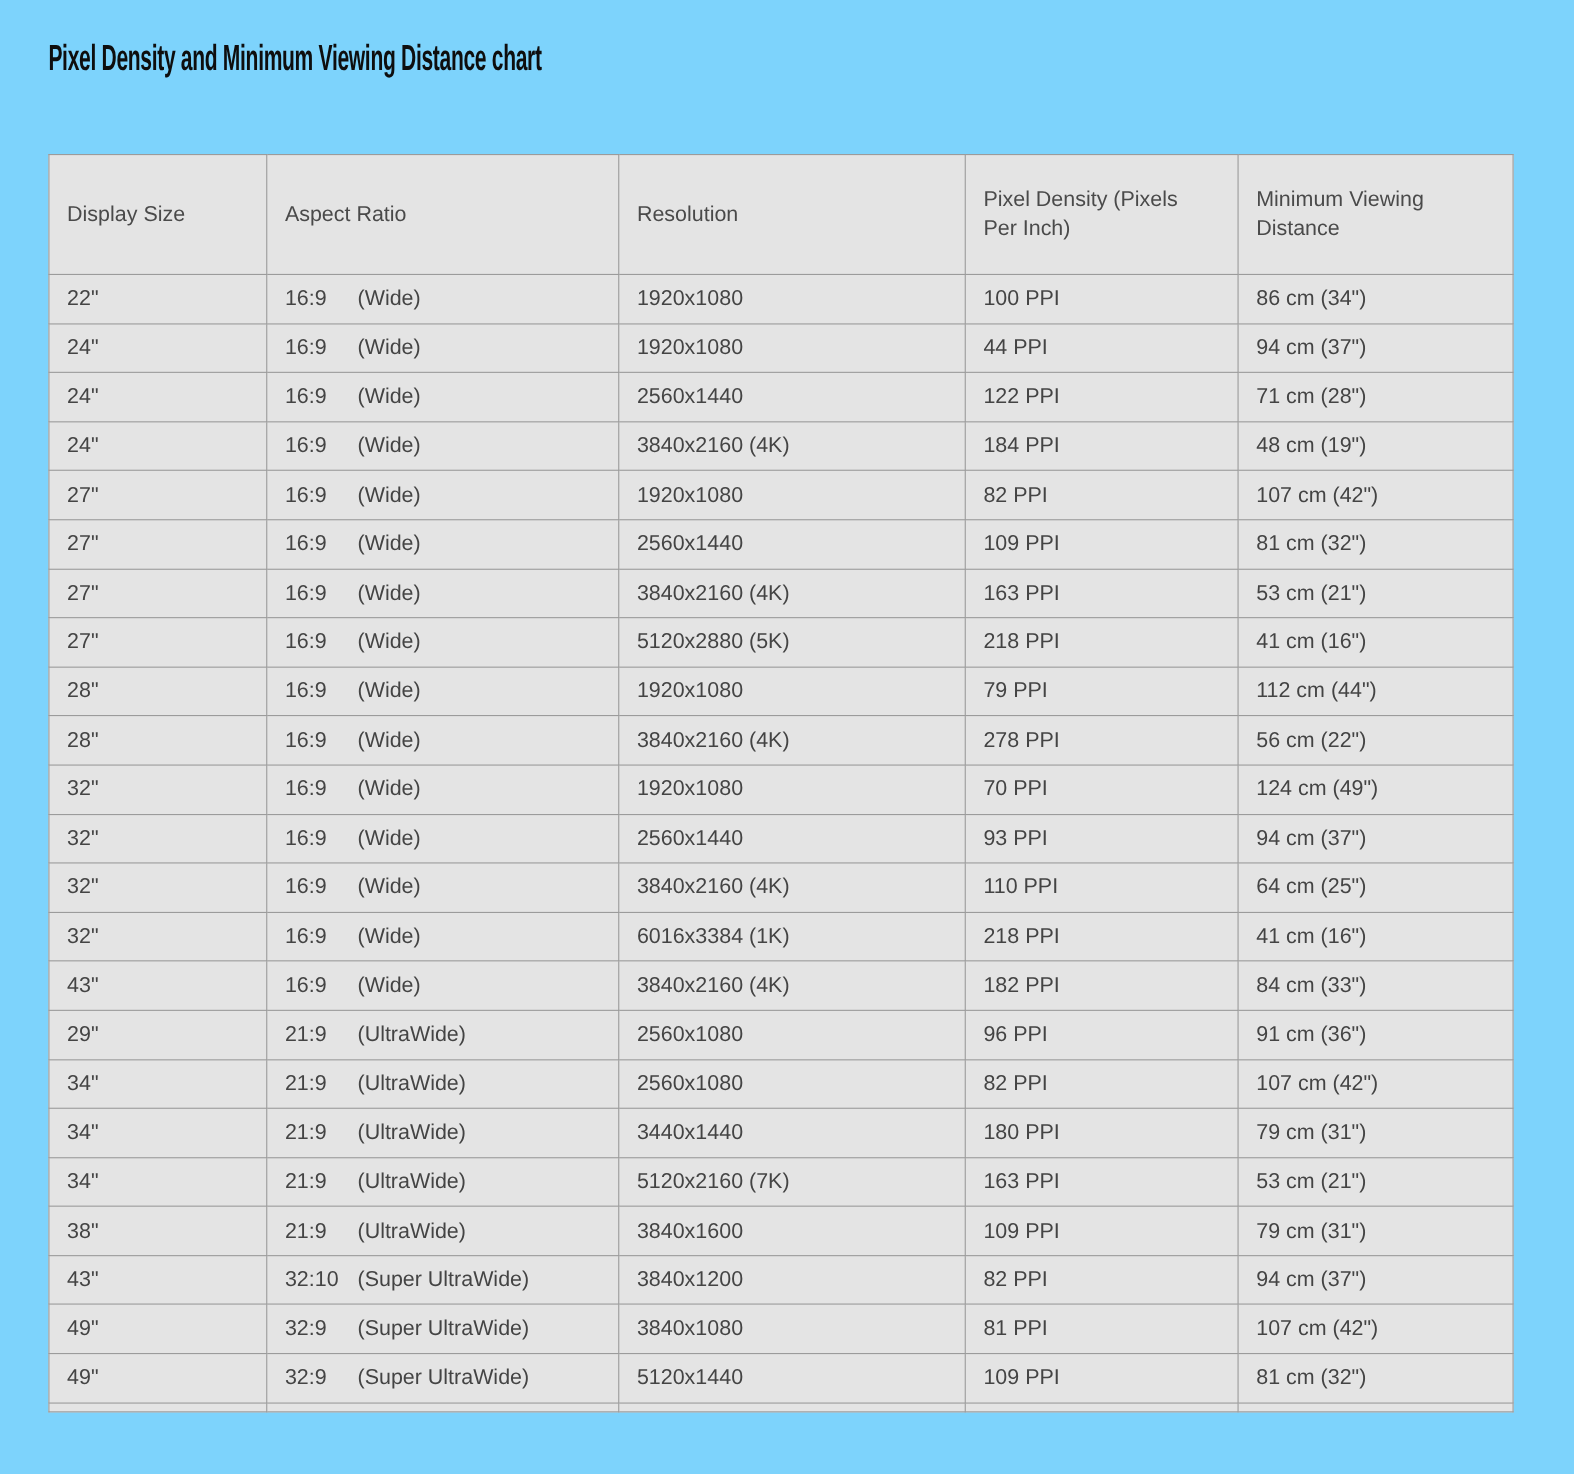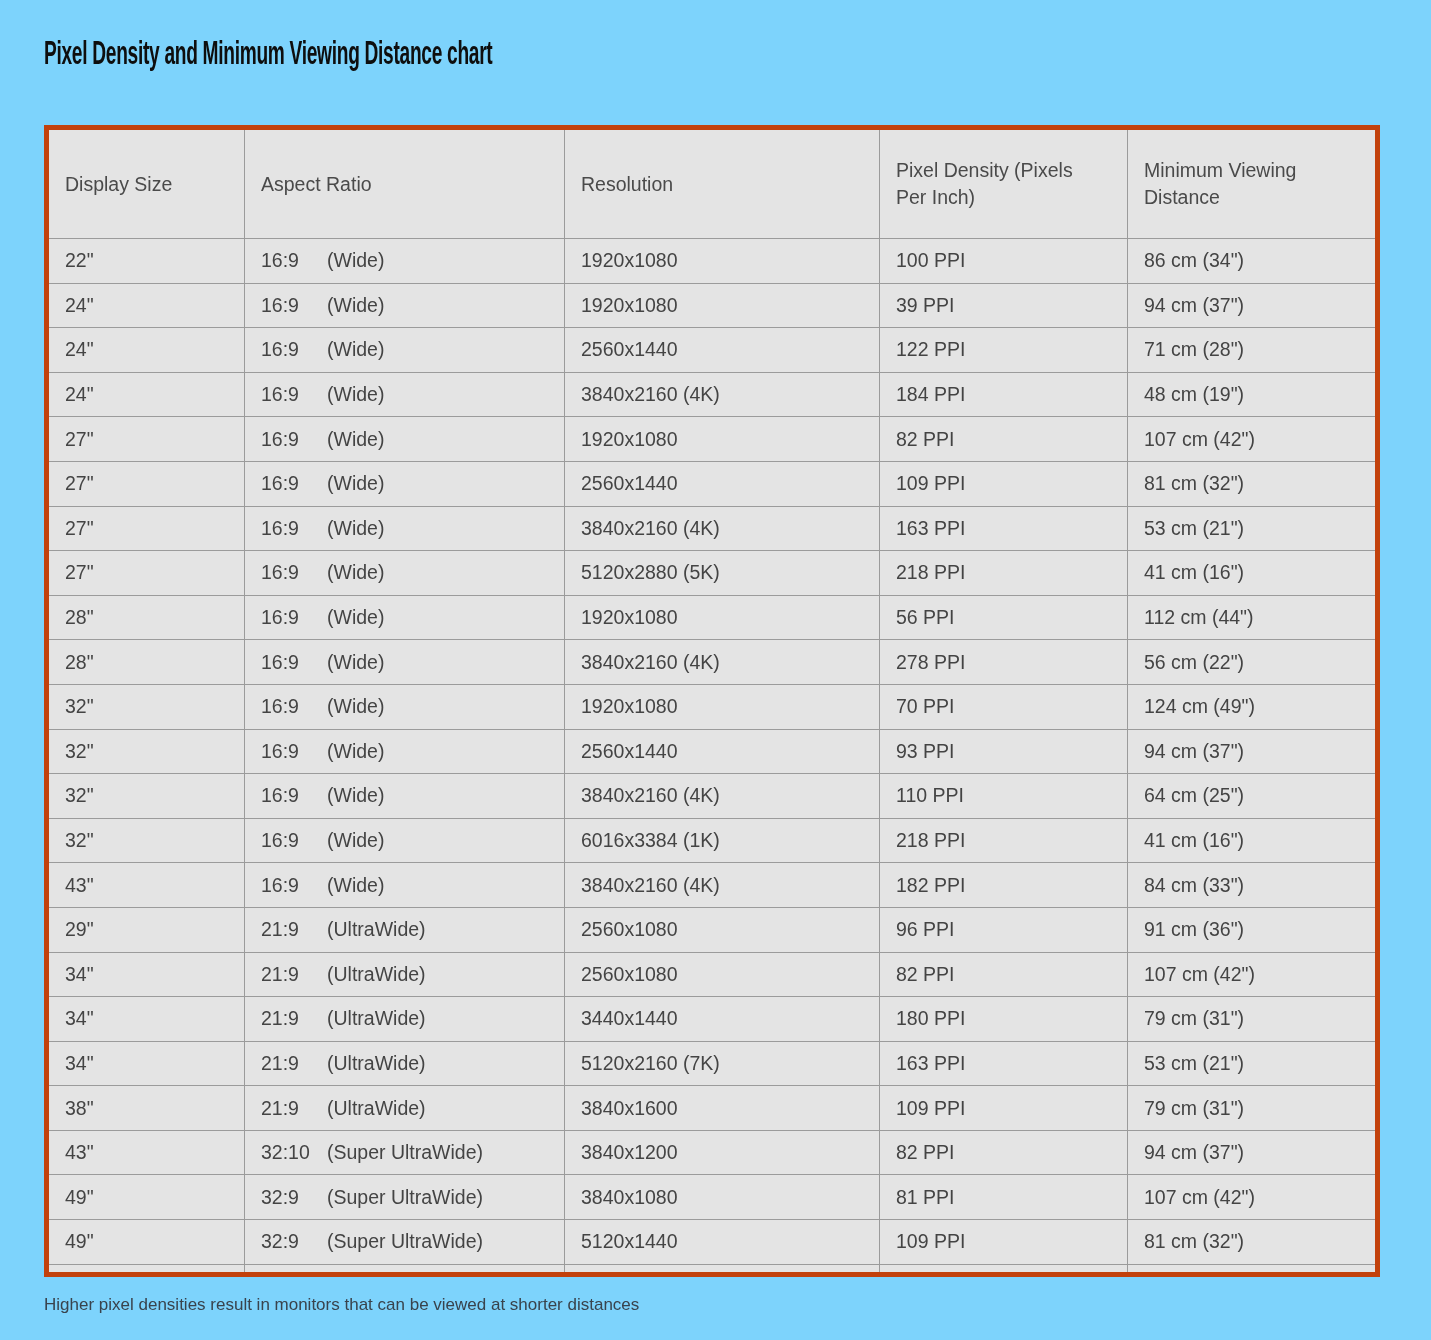--- a/index.html
+++ b/index.html
@@ -27,23 +27,23 @@
     letter-spacing: -0.5px;
     white-space: nowrap;
     transform: scaleX(0.58);
     transform-origin: left top;
     font-family: "Liberation Sans", sans-serif;
   }
   table.density-table {
     border-collapse: collapse;
     table-layout: fixed;
     width: 1331px;
-    margin-top: 53px;
+    margin-top: 68px;
     background: #e4e4e4;
-    border: 5px solid #c2410c;
+    border: 1px solid #c2410c;
   }
   .density-table th,
   .density-table td {
     border: 1px solid #9b9b9b;
     background: #e4e4e4;
     text-align: left;
     vertical-align: middle;
     font-weight: normal;
     overflow: hidden;
   }
@@ -106,21 +106,21 @@
             <td>22"</td>
             <td><span class="ratio-part">16:9</span><span>(Wide)</span></td>
             <td>1920x1080</td>
             <td>100 PPI</td>
             <td>86 cm (34")</td>
           </tr>
           <tr>
             <td>24"</td>
             <td><span class="ratio-part">16:9</span><span>(Wide)</span></td>
             <td>1920x1080</td>
-            <td>39 PPI</td>
+            <td>44 PPI</td>
             <td>94 cm (37")</td>
           </tr>
           <tr>
             <td>24"</td>
             <td><span class="ratio-part">16:9</span><span>(Wide)</span></td>
             <td>2560x1440</td>
             <td>122 PPI</td>
             <td>71 cm (28")</td>
           </tr>
           <tr>
@@ -155,21 +155,21 @@
             <td>27"</td>
             <td><span class="ratio-part">16:9</span><span>(Wide)</span></td>
             <td>5120x2880 (5K)</td>
             <td>218 PPI</td>
             <td>41 cm (16")</td>
           </tr>
           <tr>
             <td>28"</td>
             <td><span class="ratio-part">16:9</span><span>(Wide)</span></td>
             <td>1920x1080</td>
-            <td>56 PPI</td>
+            <td>79 PPI</td>
             <td>112 cm (44")</td>
           </tr>
           <tr>
             <td>28"</td>
             <td><span class="ratio-part">16:9</span><span>(Wide)</span></td>
             <td>3840x2160 (4K)</td>
             <td>278 PPI</td>
             <td>56 cm (22")</td>
           </tr>
           <tr>
@@ -266,16 +266,15 @@
           <tr class="clipped-row">
             <td></td>
             <td></td>
             <td></td>
             <td></td>
             <td></td>
           </tr>
         </tbody>
     </table>
 
-    <p class="footnote">Higher pixel densities result in monitors that can be viewed at shorter distances</p>
 
   </div>
 </div>
 
 </body></html>

